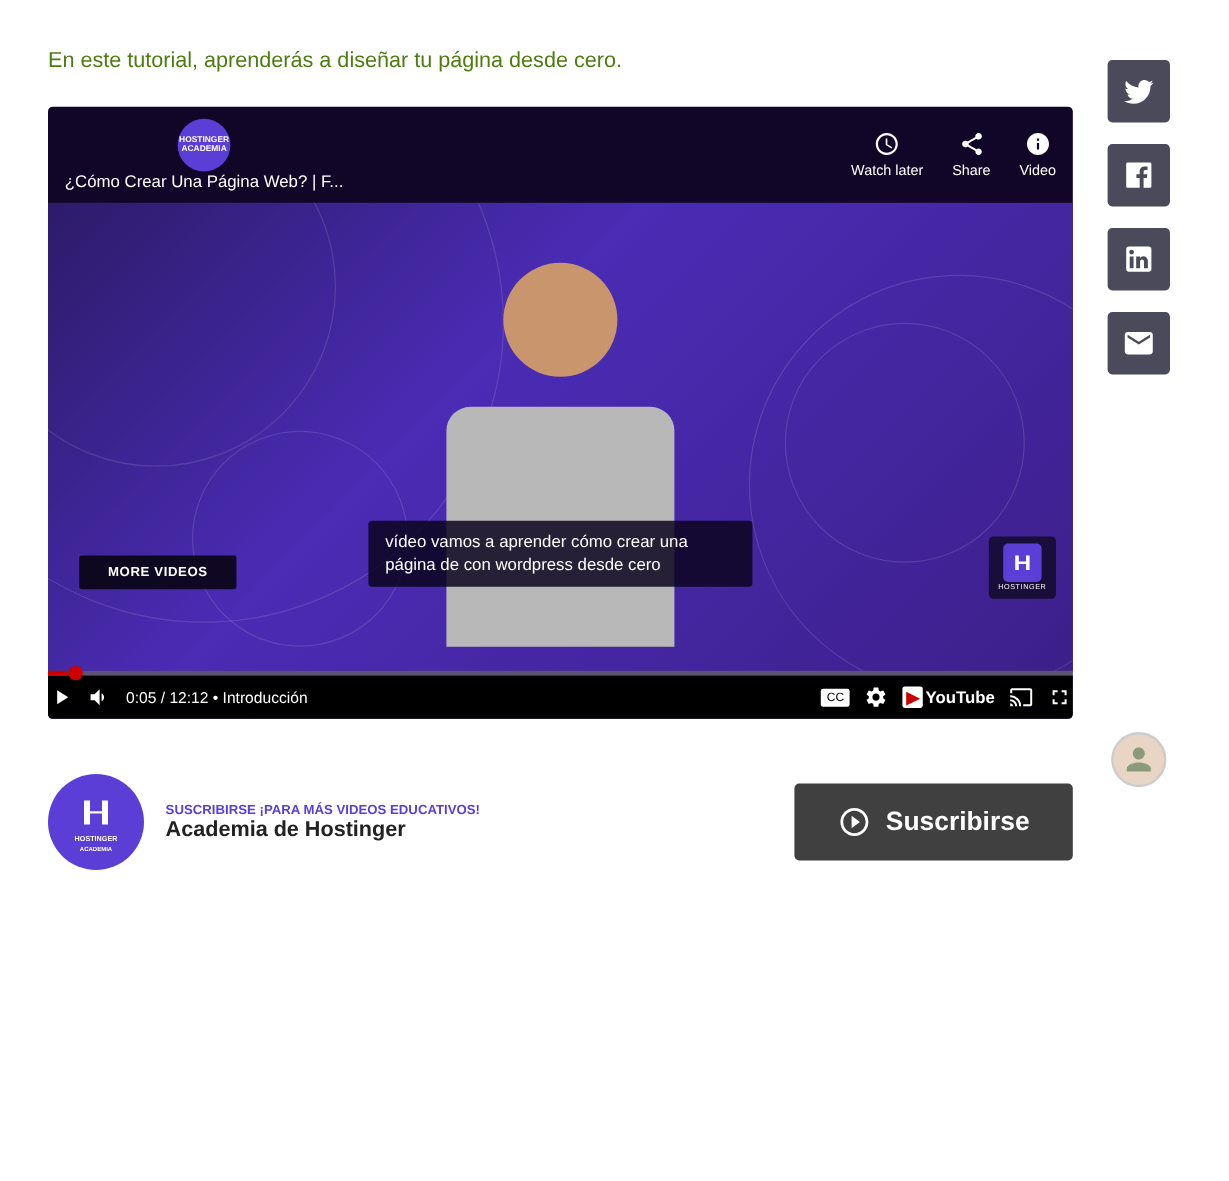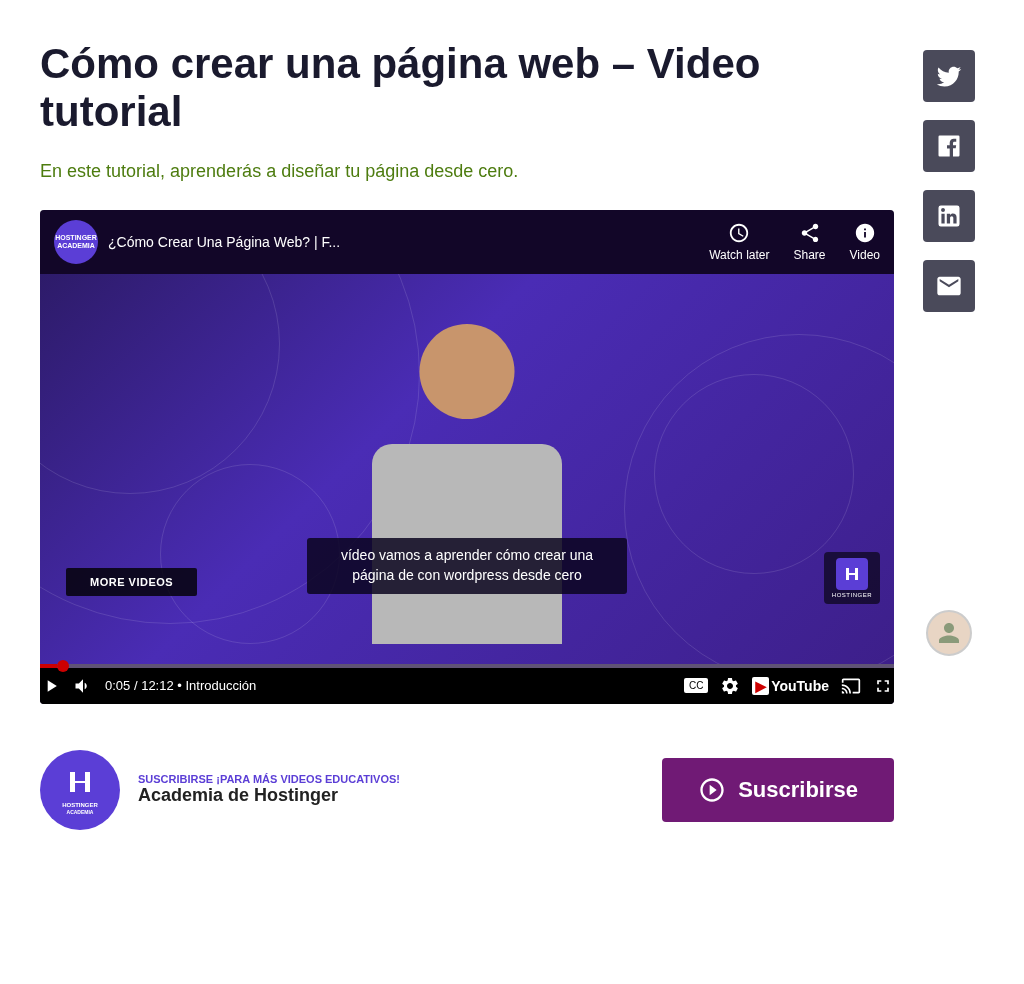--- a/index.html
+++ b/index.html
@@ -64,21 +64,21 @@
     .video-top-bar {
       display: flex;
       align-items: center;
       justify-content: space-between;
       padding: 10px 14px;
       background: rgba(0,0,0,0.3);
     }
     .video-top-left {
       display: flex;
       align-items: center;
-      gap: 10px;
+      flex-direction: column;
     }
     .channel-logo {
       width: 44px;
       height: 44px;
       background: #5b3ed6;
       border-radius: 50%;
       display: flex;
       flex-direction: column;
       align-items: center;
       justify-content: center;
@@ -171,21 +171,21 @@
       position: absolute;
       bottom: 70px;
       left: 50%;
       transform: translateX(-50%);
       background: rgba(10, 5, 30, 0.85);
       color: white;
       font-size: 14px;
       padding: 8px 14px;
       border-radius: 3px;
       z-index: 10;
-      text-align: center;
+      text-align: left;
       width: 320px;
       line-height: 1.4;
     }
     .more-videos-btn {
       position: absolute;
       bottom: 68px;
       left: 26px;
       background: rgba(0,0,0,0.8);
       color: white;
       font-size: 11px;
@@ -325,21 +325,21 @@
       font-weight: 600;
       color: #5b3ed6;
       text-transform: uppercase;
     }
     .subscribe-channel {
       font-size: 18px;
       font-weight: 800;
       color: #222;
     }
     .subscribe-button {
-      background: #701a75;
+      background: #404040;
       color: white;
       border: none;
       border-radius: 4px;
       padding: 18px 36px;
       font-size: 22px;
       font-weight: 600;
       cursor: pointer;
       display: flex;
       align-items: center;
       gap: 12px;
@@ -350,21 +350,20 @@
       width: 28px;
       height: 28px;
     }
   </style>
 </head>
 <body>
 
 <div class="page-wrapper">
   <div class="main-content">
 
-    <h1>Cómo crear una página web – Video tutorial</h1>
 
     <p class="subtitle">En este tutorial, aprenderás a diseñar tu página desde cero.</p>
 
     <div class="video-container">
 
       <div class="video-top-bar">
         <div class="video-top-left">
           <div class="channel-logo">
             <span>HOSTINGER</span>
             <span>ACADEMIA</span>

